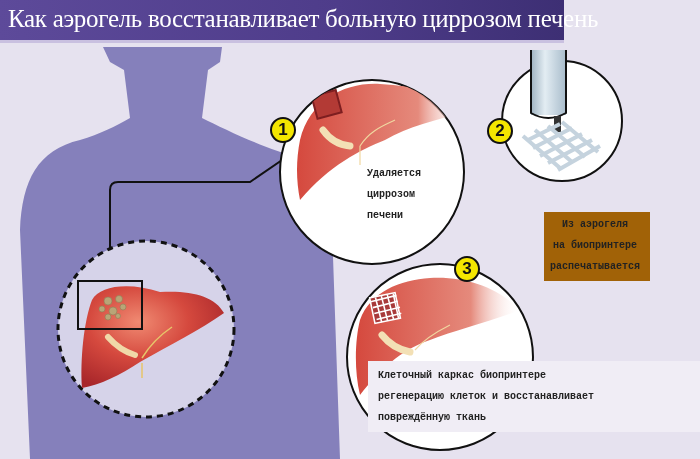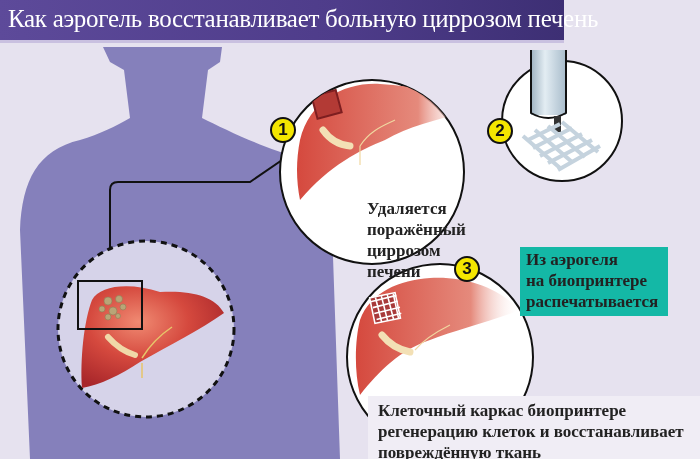--- a/index.html
+++ b/index.html
@@ -1,22 +1,22 @@
 <!DOCTYPE html>
 <html><head>
 <meta charset="utf-8">
 <style>
   html,body{margin:0;padding:0;}
   body{width:700px;height:459px;overflow:hidden;background:#e6e2ef;font-family:"DejaVu Sans",sans-serif;position:relative;}
   .header{position:absolute;left:0;top:0;width:564px;height:40px;background:linear-gradient(90deg,#5d4a9a 0%,#4e3c8a 60%,#3d2f74 100%);border-bottom:3px solid #c9c0e0;}
   .header-title{position:absolute;left:8px;top:5px;color:#fff;font-family:"Liberation Serif",serif;font-size:25px;letter-spacing:-0.3px;white-space:nowrap;}
   svg.art{position:absolute;left:0;top:0;}
-  .label{position:absolute;font-family:Liberation Serif, serif;font-weight:bold;color:#222;font-size:17px;line-height:21px;margin-top:35px;}
+  .label{position:absolute;font-family:Liberation Mono, monospace;font-weight:bold;color:#222;font-size:10px;line-height:21px;}
   .label1{left:367px;top:163px;}
-  .label2{left:520px;top:212px;background:#14b8a6;padding:2px 10px 4px 6px;}
+  .label2{left:544px;top:212px;background:#a16207;padding:2px 10px 4px 6px;text-align:center;}
   .label3{left:368px;top:361px;background:#f0edf5;padding:4px 14px 4px 10px;width:312px;}
   .badge{position:absolute;width:26px;height:26px;border-radius:50%;background:#f4e600;border:2px solid #111;box-sizing:border-box;font:bold 17px "Liberation Sans",sans-serif;color:#111;text-align:center;line-height:22px;}
 </style>
 </head>
 <body>
 
 <div class="header">
   <div class="header-title">Как аэрогель восстанавливает больную циррозом печень</div>
 </div>
 
@@ -103,21 +103,20 @@
     </g>
   </g>
 </svg>
 
 <div class="badge" style="left:270px;top:117px;">1</div>
 <div class="badge" style="left:487px;top:118px;">2</div>
 <div class="badge" style="left:454px;top:256px;">3</div>
 
 <div class="label label1">
   <div>Удаляется</div>
-  <div>поражённый</div>
   <div>циррозом</div>
   <div>печени</div>
 </div>
 
 <div class="label label2">
   <div>Из аэрогеля</div>
   <div>на биопринтере</div>
   <div>распечатывается</div>
 </div>
 

